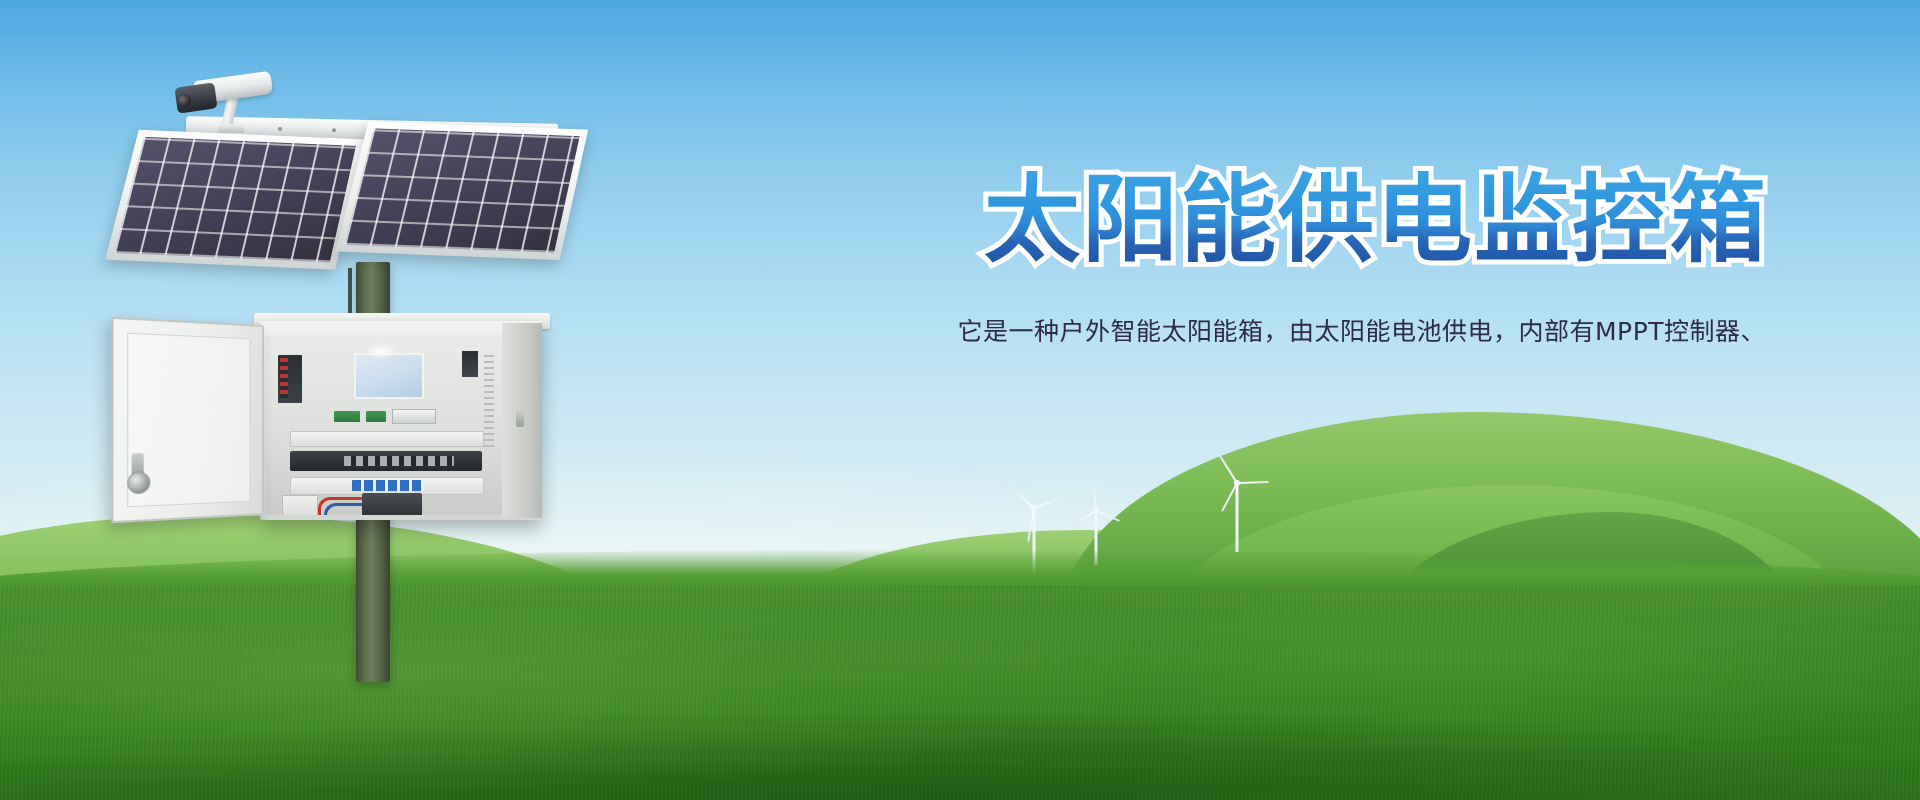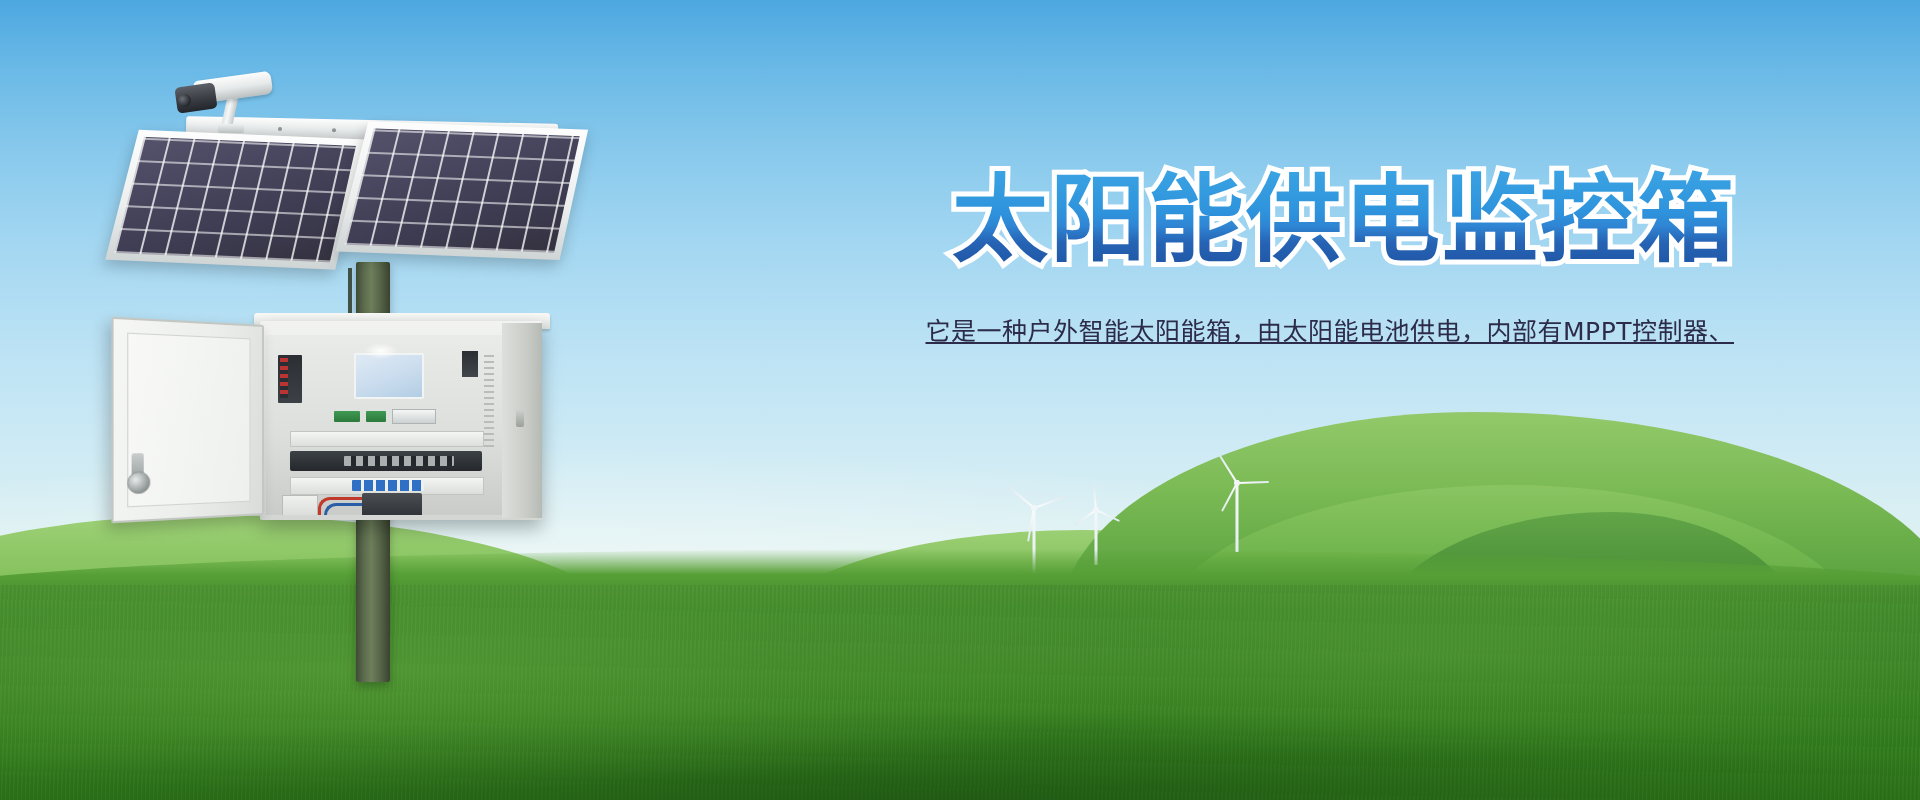--- a/index.html
+++ b/index.html
@@ -487,21 +487,21 @@
   .int-vent {
     left: 218px; top: 20px;
     width: 10px; height: 96px;
     background: repeating-linear-gradient(180deg,
       #b9bdb9 0 2px, transparent 2px 6px);
   }
 
   
   .copy {
     position: absolute;
-    left: 644px;
+    left: 676px;
     top: 170px;
     width: 1180px;
     text-align: right;
   }
   .headline {
     margin: 0;
     font-family: "DejaVu Sans", "Liberation Sans", sans-serif;
     font-size: 96px;
     font-weight: 700;
     line-height: 1.05;
@@ -539,21 +539,20 @@
   .headline-wrap .headline { position: relative; z-index: 1; }
 
   .subcopy {
     margin: 36px 0 0 0;
     padding-right: 90px;
     font-family: "DejaVu Sans", "Liberation Sans", sans-serif;
     font-size: 25px;
     line-height: 1.78;
     color: #2c2c4a;
     letter-spacing: .5px;
-    text-decoration: underline;
   }
   .subcopy .line { display: block; white-space: nowrap; }
 </style>
 </head>
 <body>
 
 <div class="banner">
 
   <div class="sky"></div>
   <div class="sky-haze"></div>

